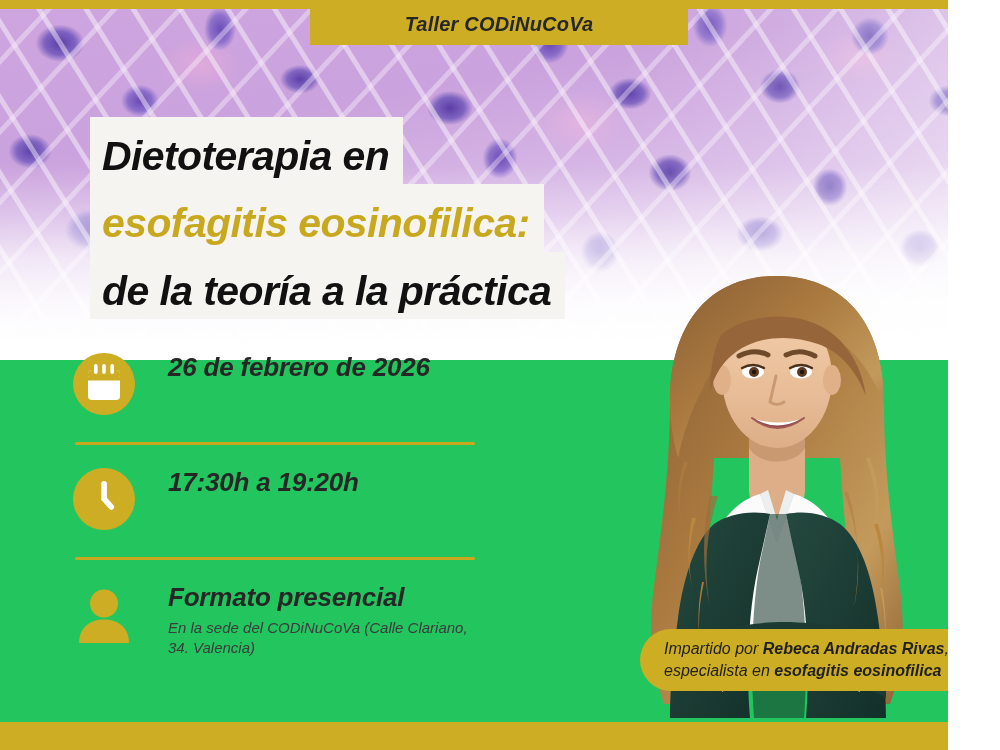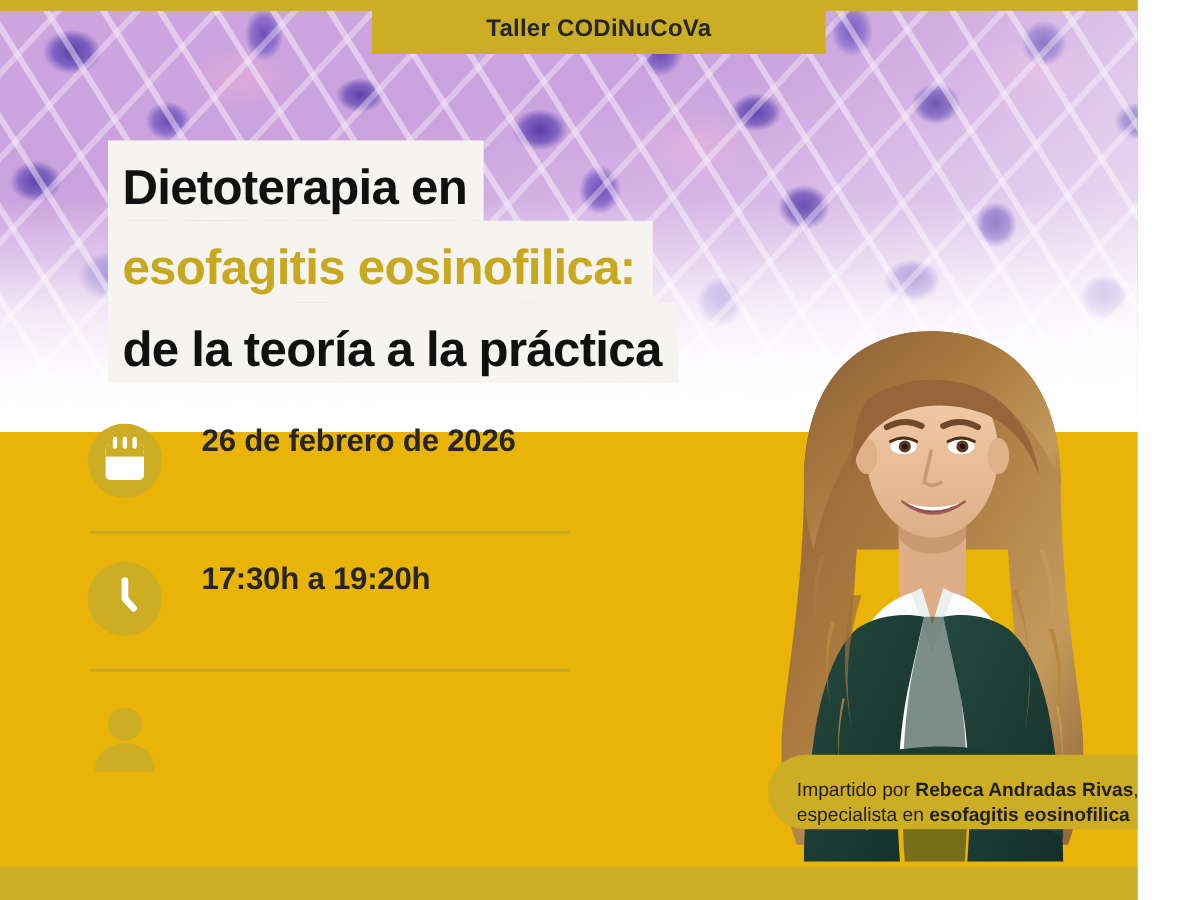--- a/index.html
+++ b/index.html
@@ -8,22 +8,23 @@
     width:1000px; height:750px;
     font-family:"Liberation Sans", sans-serif;
     position:relative; overflow:hidden;
     background:#ffffff;
   }
 
   
   .poster {
     position:absolute; inset:0;
     width:948px; height:750px;
-    background:#eab308;
+    background:#22c55e;
     overflow:hidden;
+    font-style:italic;
   }
 
   
   .histology {
     position:absolute; left:0; top:0; width:1000px; height:360px;
     overflow:hidden;
   }
   .histo-base {
     position:absolute; inset:0;
     background:
@@ -148,21 +149,21 @@
   }
 
   
   .portrait { position:absolute; right:0; bottom:28px; width:330px; height:470px; overflow:hidden; }
   .p-svg { position:absolute; left:0; bottom:0; }
 
   
   .speaker {
     position:absolute; left:640px; top:629px; width:360px; height:62px;
     border-radius:31px 0 0 31px;
-    display:flex; align-items:flex-end;
+    display:flex; align-items:center;
     padding:0 28px 0 24px;
   }
   .speaker-text { font-size:16px; line-height:1.35; color:#1f1f1f; }
   .speaker-text b { font-weight:bold; }
 </style>
 </head>
 <body>
 
 <div class="poster">
 
@@ -220,20 +221,24 @@
     </div>
 
     <div class="divider" style="background: rgb(200, 168, 31);"></div>
 
     <div class="row-format">
       <span class="info-icon">
         <svg width="62" height="62" viewBox="0 0 62 62">
           <circle cx="31" cy="18.5" r="14" fill="#cdad23"></circle>
           <path d="M6 58 C6 42.5 17.2 34.5 31 34.5 C44.8 34.5 56 42.5 56 58 Z" fill="#cdad23"></path>
         </svg>
+      </span>
+      <span class="info-text">
+        <div class="format-title">Formato presencial</div>
+        <div class="format-sub">En la sede del CODiNuCoVa (Calle Clariano, 34. Valencia)</div>
       </span>
     </div>
 
   </div>
 
   <div class="portrait">
     <svg class="p-svg" width="330" height="470" viewBox="0 0 330 470">
       <defs>
         <linearGradient id="hairG" x1="0" y1="0" x2="1" y2="1">
           <stop offset="0%" stop-color="#8a5f35"></stop>

